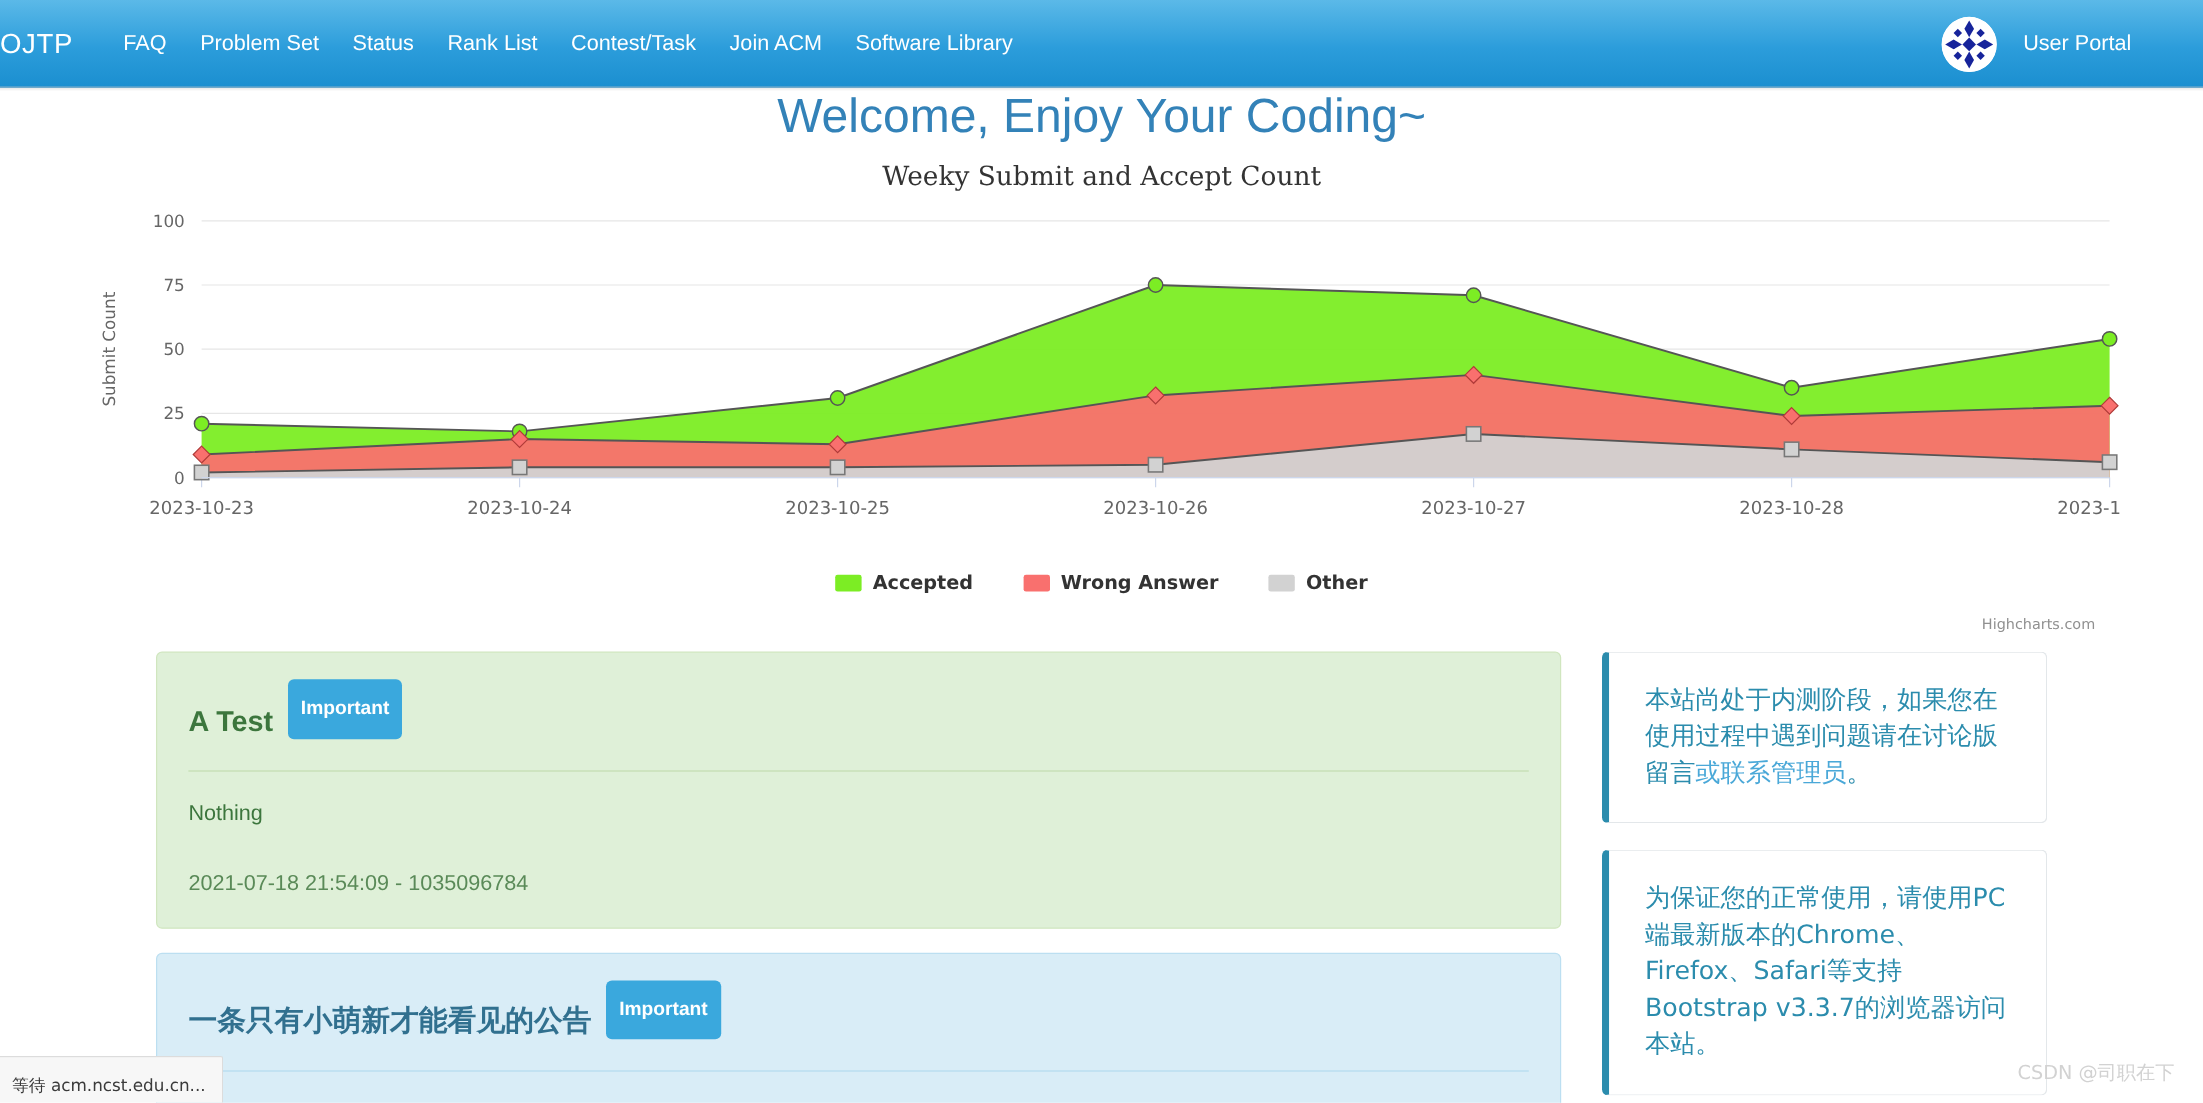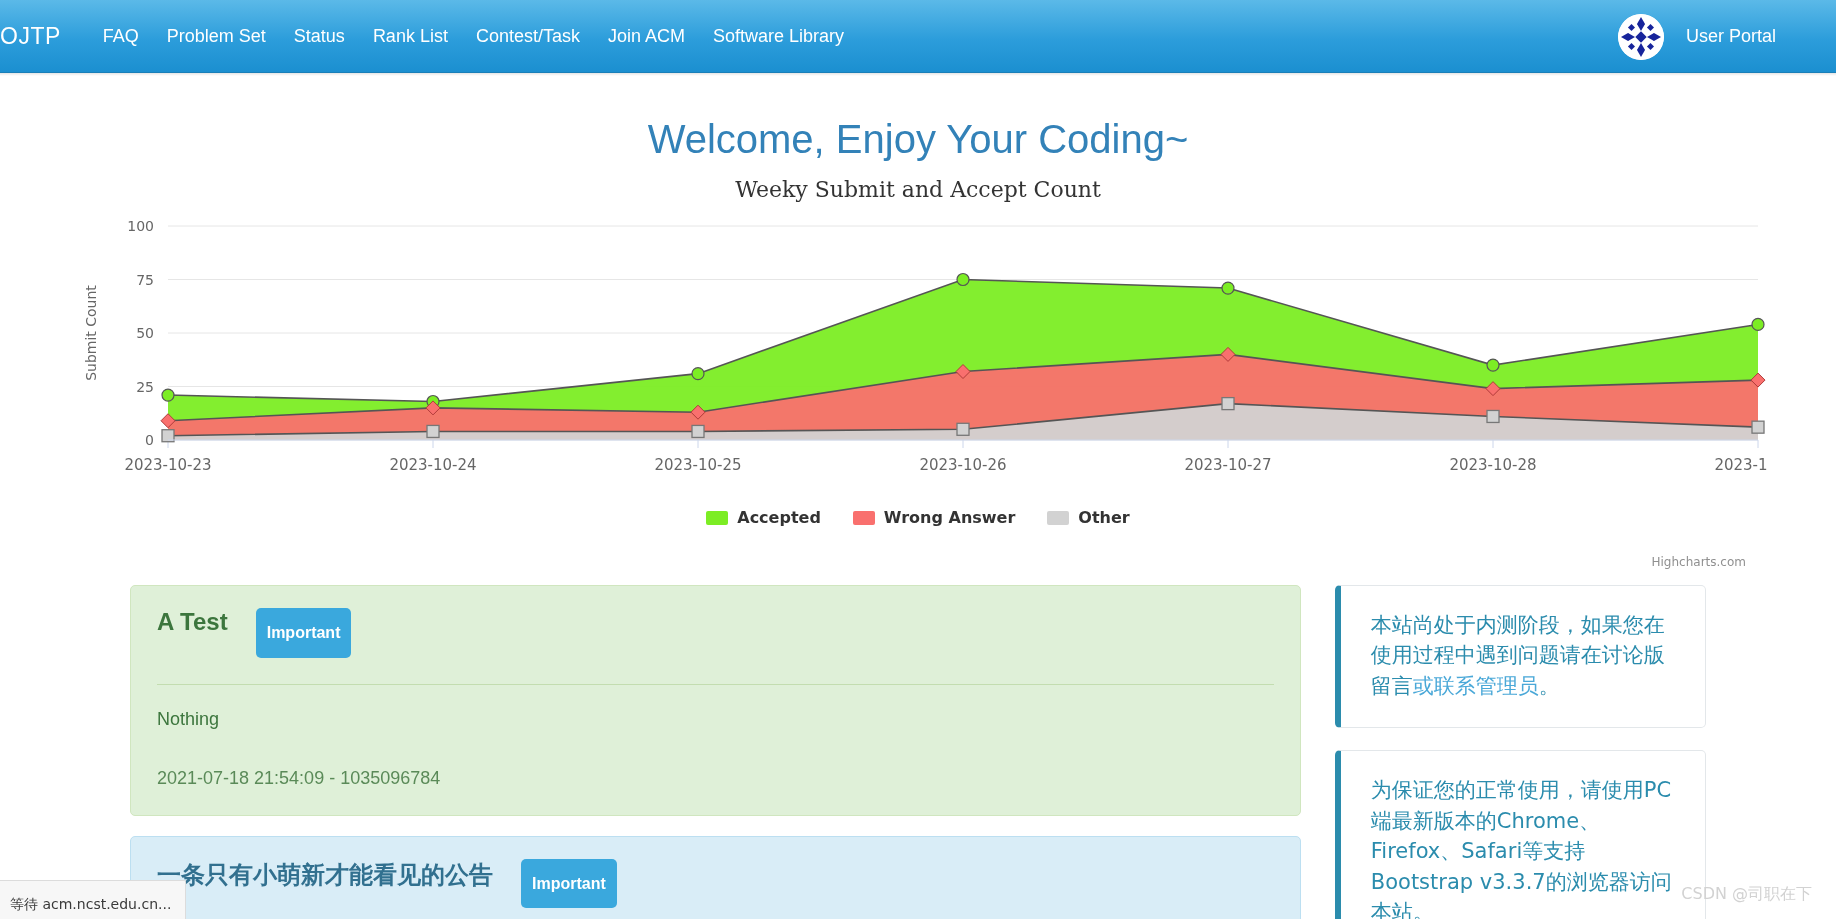--- a/index.html
+++ b/index.html
@@ -34,41 +34,41 @@
     width:46px; height:46px; border-radius:50%;
     background:#ffffff; position:relative; overflow:hidden;
     display:flex; align-items:center; justify-content:center;
   }
   .portal-link{ color:#ffffff; font-size:18px; white-space:nowrap; cursor:pointer; }
 
   
   .page{ padding:0; }
   .welcome{
     text-align:center; color:#3382b8; font-size:40px;
-    font-weight:400; margin-top:42px; line-height:1.2;
+    font-weight:400; line-height:1.2;
   }
 
   
   .chart-wrap{
     position:relative; width:1700px; margin:14px auto 0;
     height:390px;
   }
   .chart-title{
     text-align:center; font-size:22px; color:#333333;
     font-family:"DejaVu Serif", serif; margin-bottom:6px;
   }
   .chart-svg{ display:block; }
   .credit{
     position:absolute; right:22px; bottom:-2px;
     font-size:12px; color:#909090;
     font-family:"DejaVu Sans", sans-serif;
   }
   .legend{
     display:flex; justify-content:center; align-items:center;
-    gap:32px; margin-top:0;
+    gap:42px; margin-top:10px;
   }
   .legend-item{ display:flex; align-items:center; gap:9px; cursor:pointer; }
   .legend-swatch{ width:22px; height:14px; border-radius:2px; }
   .legend-label{
     font-size:16px; color:#333333; font-weight:bold;
     font-family:"DejaVu Sans", sans-serif;
   }
 
   
   .content{
@@ -77,21 +77,21 @@
   }
   .col-left{ width:1230px; }
   .col-right{ width:390px; }
 
   .panel{
     border:1px solid transparent; border-radius:5px;
     padding:22px 26px 26px; margin-bottom:20px;
   }
   .panel-green{ background:#dff0d8; border-color:#d0e6bf; }
   .panel-blue{ background:#d9edf7; border-color:#bcdff1; }
-  .panel-head{ display:flex; align-items:flex-start; gap:28px; }
+  .panel-head{ display:flex; align-items:flex-end; gap:12px; }
   .panel-title{ font-size:24px; font-weight:bold; }
   .panel-green .panel-title{ color:#3c763d; }
   .panel-blue .panel-title{ color:#31708f; }
   .badge{
     background:#3aa8dd; color:#fff; font-size:16px; font-weight:bold;
     border-radius:5px; padding:16px 11px; line-height:1.1; white-space:nowrap;
   }
   .panel-rule{ height:1px; margin:26px 0 24px; }
   .panel-green .panel-rule{ background:#c3ddb0; }
   .panel-blue .panel-rule{ background:#b3dbee; }

